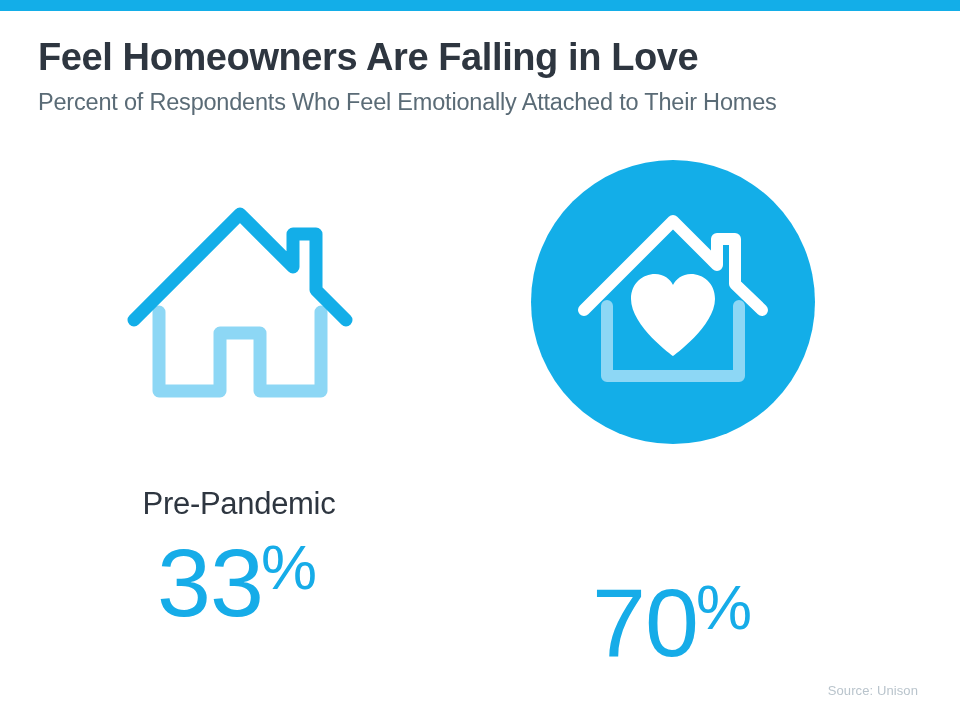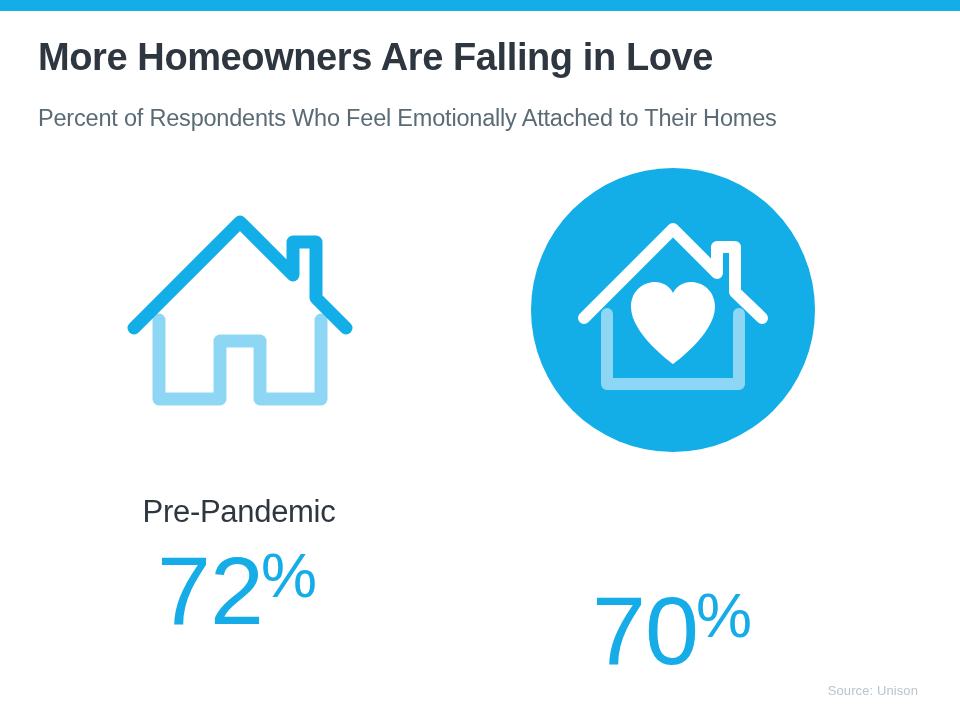--- a/index.html
+++ b/index.html
@@ -42,33 +42,33 @@
   }
   #title {
     font-size: 38px;
     font-weight: bold;
     color: #2E3640;
     letter-spacing: -0.4px;
     line-height: 1.05;
     white-space: nowrap;
   }
   #subtitle {
-    margin-top: 28px;
+    margin-top: 12px;
     font-size: 23.5px;
     font-weight: normal;
     color: #5A6B76;
     letter-spacing: -0.2px;
     line-height: 1.1;
     white-space: nowrap;
   }
 
   
   #columns {
     position: absolute;
-    top: 160px;
+    top: 152px;
     left: 0;
     width: 866px;
     height: 500px;
     display: flex;
   }
   .column {
     width: 480px;
     position: relative;
   }
 
@@ -137,41 +137,41 @@
   }
 </style>
 </head>
 <body>
 
 <div id="slide">
 
   <div id="top-bar"></div>
 
   <div id="header">
-    <div id="title">More Homeowners Are Falling in Love</div>
+    <div id="title">Feel Homeowners Are Falling in Love</div>
     <div id="subtitle">Percent of Respondents Who Feel Emotionally Attached to Their Homes</div>
   </div>
 
   <div id="columns">
 
     <div class="column">
 
       <div class="icon-slot" id="icon-pre">
         <svg width="230" height="210" viewBox="0 0 230 210" xmlns="http://www.w3.org/2000/svg">
 
           <path d="M34 118 L34 197 L95 197 L95 139 L135 139 L135 197 L196 197 L196 118" fill="none" stroke="#8DD7F5" stroke-width="13" stroke-linecap="round" stroke-linejoin="round"></path>
 
           <path d="M9 126 L115 20 L168 73 L168 40 L191 40 L191 96 L221 126" fill="none" stroke="#13AEE8" stroke-width="13" stroke-linecap="round" stroke-linejoin="round"></path>
         </svg>
       </div>
 
       <div class="col-label" id="label-pre">Pre-Pandemic</div>
 
       <div class="col-value" id="value-pre">
-        <span class="num">72</span><span class="pct">%</span>
+        <span class="num">33</span><span class="pct">%</span>
       </div>
     </div>
 
     <div class="column">
 
       <div class="icon-slot" id="icon-now">
         <svg width="284" height="284" viewBox="0 0 284 284" xmlns="http://www.w3.org/2000/svg">
 
           <circle cx="142" cy="142" r="142" fill="#13AEE8"></circle>
 

